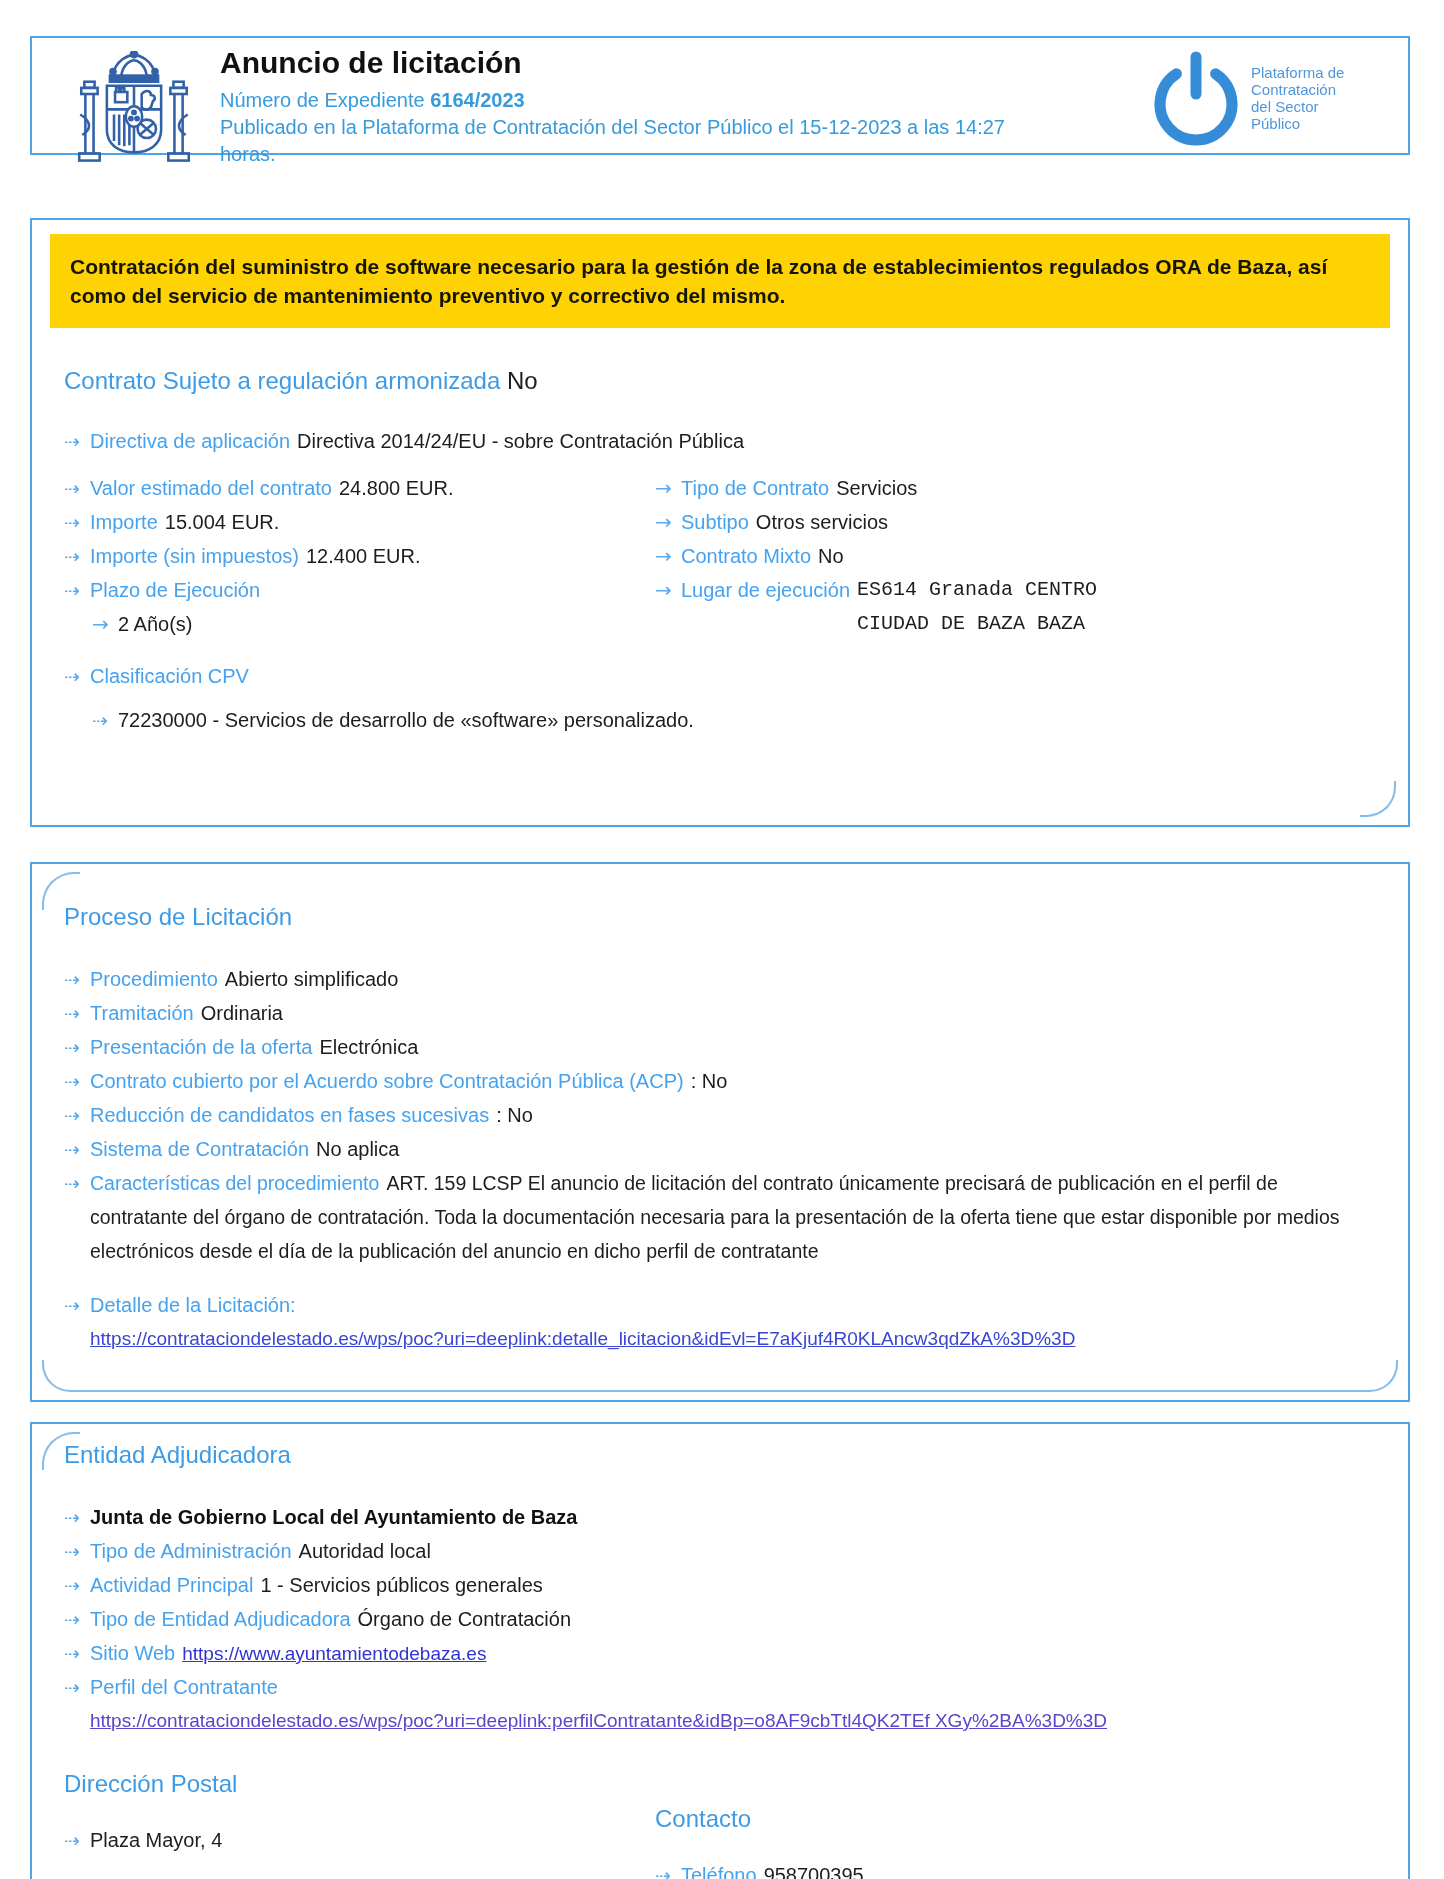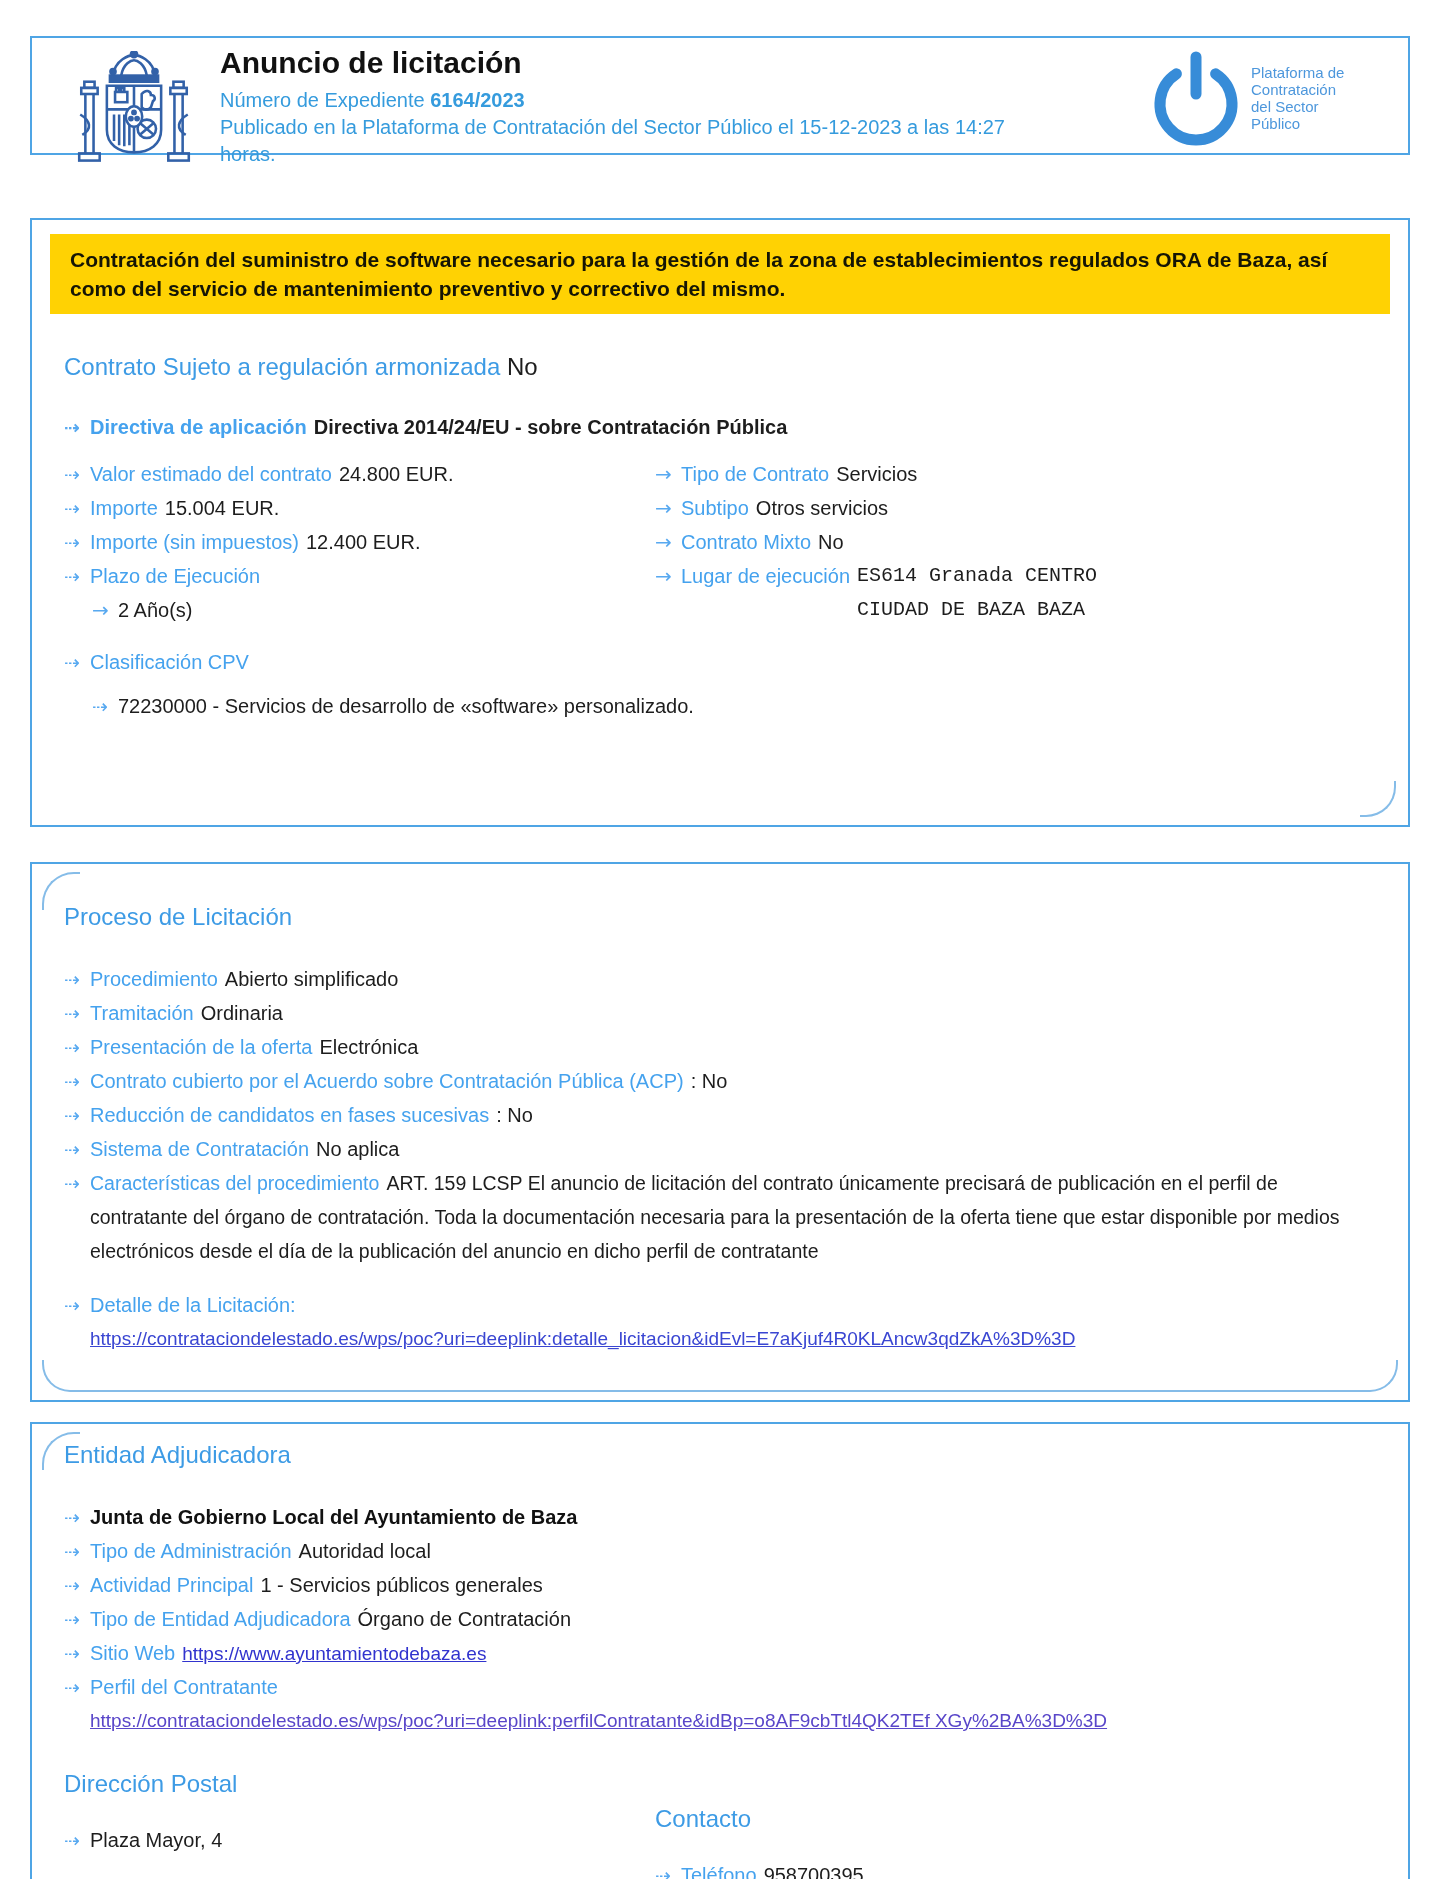--- a/index.html
+++ b/index.html
@@ -24,21 +24,21 @@
   .head-title{font-size:30px;font-weight:bold;color:#111;line-height:38px;margin:0;}
   .head-blue{color:#359BDD;font-size:20px;line-height:27px;}
   .head-exped{margin-top:5px;}
   .head-exped b{font-weight:bold;}
   .head-pub{width:830px;}
   .logo{position:absolute;left:1118px;top:12px;display:flex;gap:9px;}
   .logo-text{font-size:15px;line-height:17px;color:#4D97DC;padding-top:14px;}
 
   
   .banner{
-    margin:14px 18px 0 18px;padding:11px 20px;background:#FFD203;
+    margin:14px 18px 0 18px;padding:18px 20px;background:#FFD203;
     font-size:21px;font-weight:bold;line-height:29px;color:#151505;
   }
 
   
   h2.section{
     margin:34px 0 0 0;padding:0 32px;font-size:24px;line-height:38px;
     font-weight:400;color:#3D9BE5;
   }
   h2.section .hval{color:#1d1d1d;}
   .content{padding:0 32px;}
@@ -54,21 +54,21 @@
   .arr.a2{font-size:20px;}
   .lbl{color:#45A2EE;margin-right:7px;}
   .sub1{padding-left:54px;}
   .sub2{padding-left:82px;}
   .vblock{display:inline-block;vertical-align:top;text-indent:0;}
   .obs{width:515px;}
   .lugar{width:315px;font-family:Liberation Mono, monospace;}
   .cols{display:flex;margin-top:13px;}
   .col-l{width:591px;}
   .col-r{flex:1;}
-  .mt{margin-top:24px;font-weight:bold;}
+  .mt{margin-top:24px;}
   .cpv-block{margin-top:18px;}
   .cpv-sub{margin-top:10px;}
 
   a.doclink{font-size:19px;line-height:33px;text-decoration:underline;}
   .link-det{color:#3A46D2;}
   .link-site{color:#3133CE;font-size:20px;}
   .link-perf{color:#5946C9;}
   .url-line{padding-left:26px;line-height:35px;}
   .detalle{margin-top:20px;}
 

